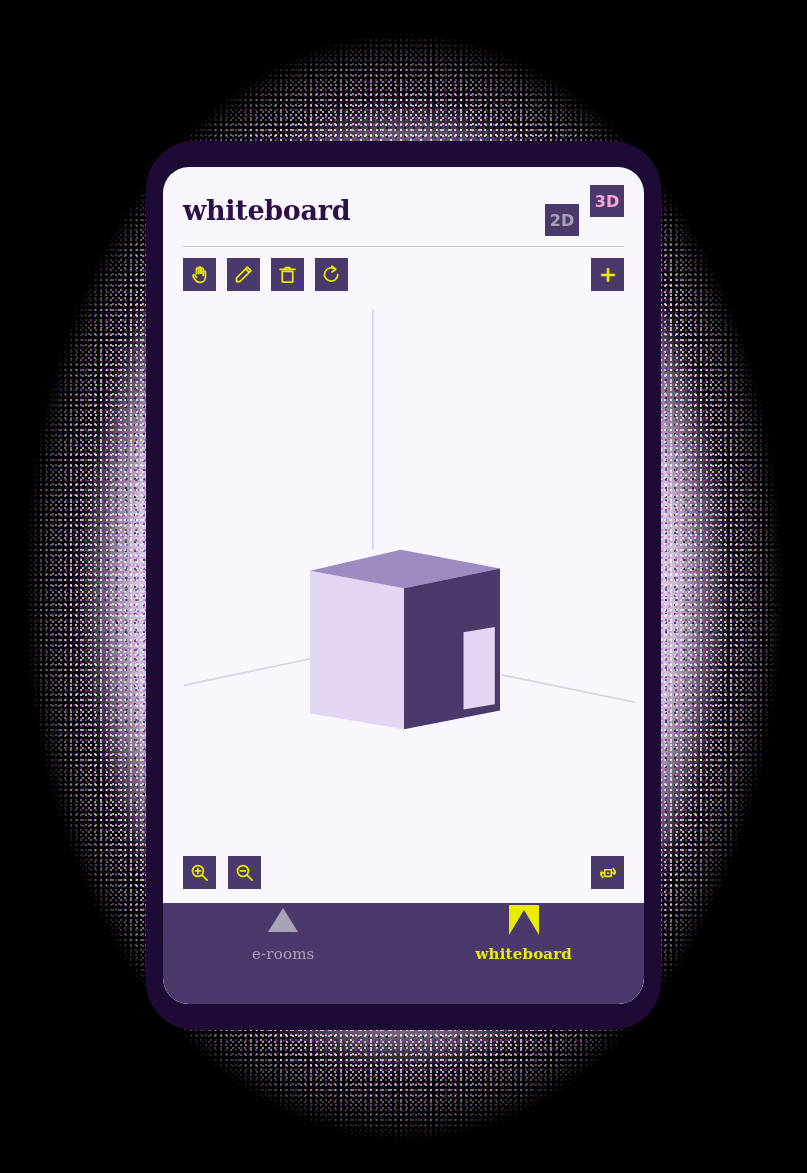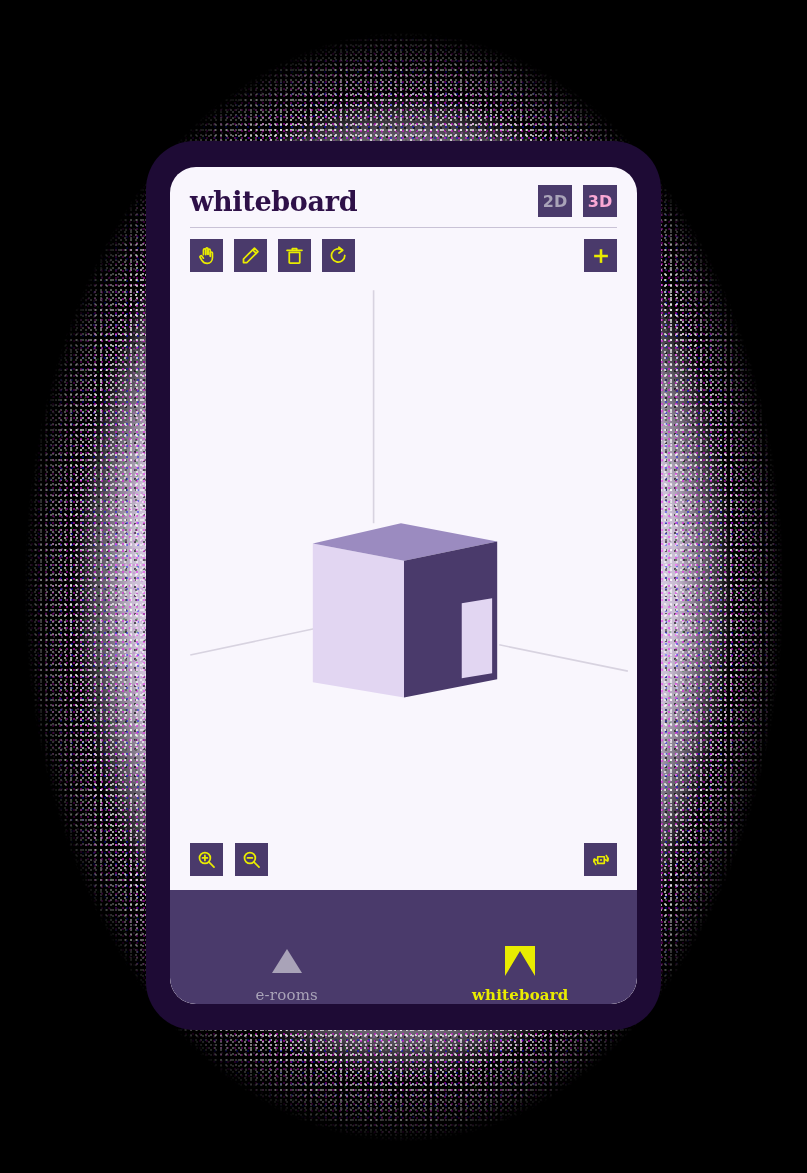--- a/index.html
+++ b/index.html
@@ -79,21 +79,21 @@
   
   #phone {
     position: absolute;
     left: 146px;
     top: 141px;
     width: 515px;
     height: 889px;
     background: #1e0b35;
     border-radius: 48px;
     box-sizing: border-box;
-    padding: 26px 24px;
+    padding: 26px 17px;
   }
   #screen {
     width: 100%;
     height: 100%;
     background: #f9f6fd;
     border-radius: 26px;
     overflow: hidden;
     display: flex;
     flex-direction: column;
     position: relative;
@@ -128,21 +128,21 @@
     display: flex;
     align-items: center;
     justify-content: center;
     font-family: "DejaVu Sans", sans-serif;
     font-weight: bold;
     font-size: 16px;
     cursor: pointer;
     border: 0;
     padding: 0;
   }
-  .dim-btn.inactive { color: #a9a3b8; }
+  .dim-btn.inactive { color: #a9a3b8; margin-top: 19px; }
   .dim-btn.active { color: #f9a8d4; }
 
   .divider {
     height: 1px;
     background: #c9c2d6;
     margin: 10px 0 0 0;
   }
 
   
   #toolbar {
@@ -183,24 +183,24 @@
     display: flex;
     align-items: center;
     padding: 0 20px;
     box-sizing: border-box;
   }
   .zoom-group { display: flex; gap: 12px; }
 
   
   #bottom-nav {
     flex: 0 0 auto;
-    height: 114px;
+    height: 101px;
     background: #4a3a6b;
     display: flex;
-    align-items: flex-end;
+    align-items: flex-start;
     justify-content: space-around;
     border-bottom-left-radius: 26px;
     border-bottom-right-radius: 26px;
   }
   .nav-item {
     display: flex;
     flex-direction: column;
     align-items: center;
     gap: 8px;
     cursor: pointer;

